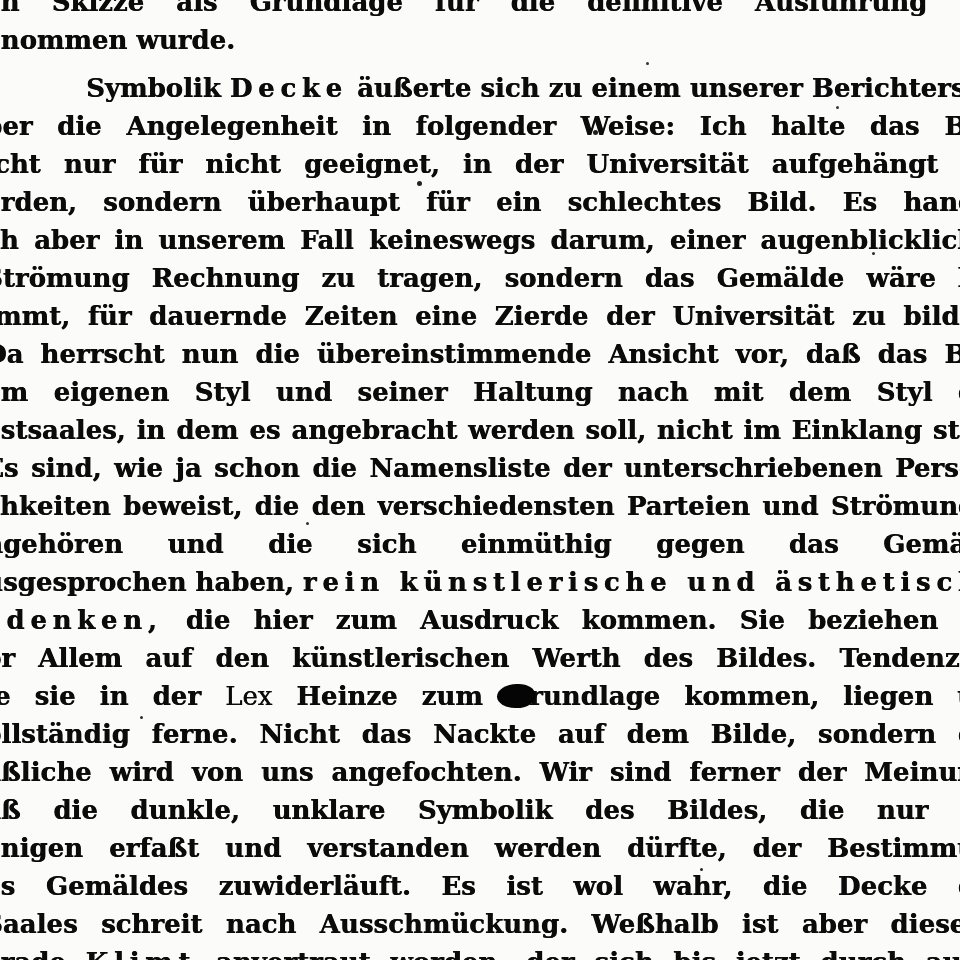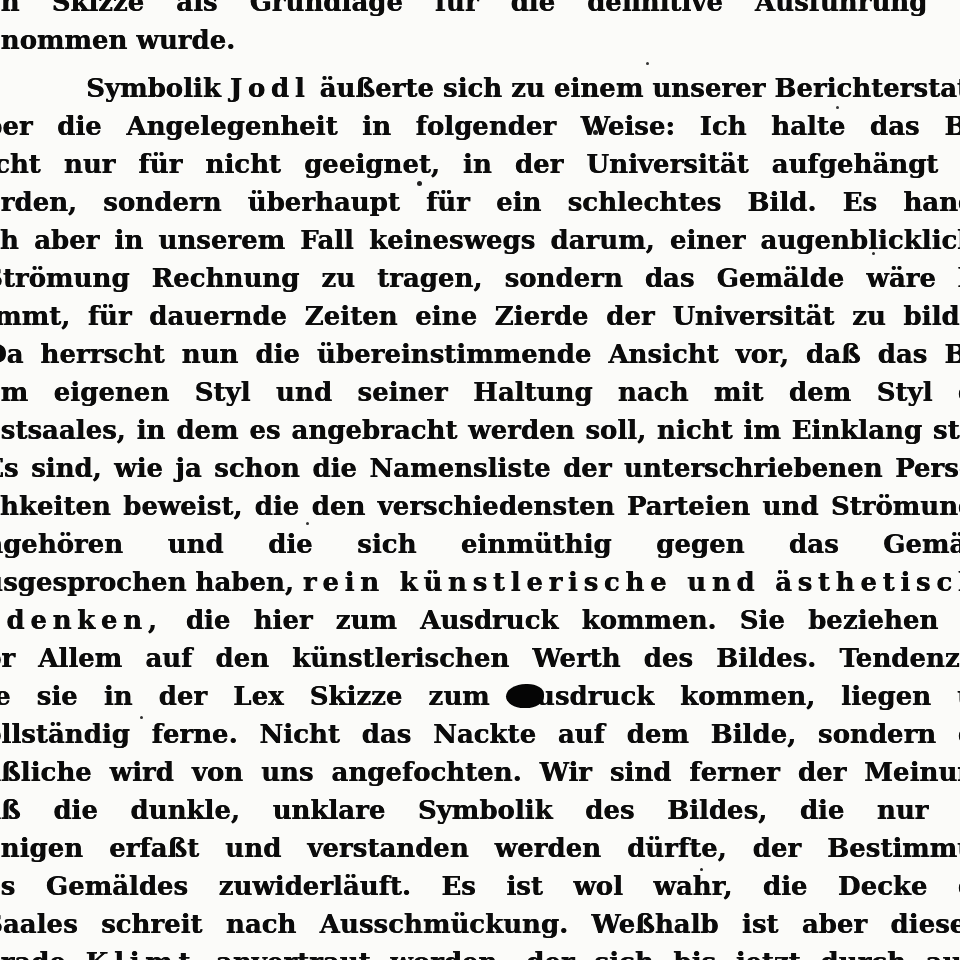--- a/index.html
+++ b/index.html
@@ -46,21 +46,21 @@
   .line.para {
     margin-top: 10px;
   }
   .line.indent {
     padding-left: 102px;
   }
   .sperr {
     letter-spacing: 0.22em;
   }
   .antiqua {
-    font-weight: 700;
+    font-weight: 400;
   }
   .blot {
     position: relative;
   }
   .blot::before {
     content: "";
     position: absolute;
     left: -10px;
     top: 3px;
     width: 38px;
@@ -87,37 +87,37 @@
   }
 </style>
 </head>
 <body>
 
 <div class="scan-page">
   <div class="speck"></div>
   <div class="sheet">
       <div class="line"><span>en Skizze als Grundlage für die definitive Ausführung a</span></div>
       <div class="line nojust"><span>enommen wurde.</span></div>
-      <div class="line indent para"><span>Symbolik </span><span class="sperr">Jodl</span><span> äußerte sich zu einem unserer Berichterstatt</span></div>
+      <div class="line indent para"><span>Symbolik </span><span class="sperr">Decke</span><span> äußerte sich zu einem unserer Berichterstatt</span></div>
       <div class="line"><span>ber die Angelegenheit in folgender Weise: Ich halte das Bi</span></div>
       <div class="line"><span>icht nur für nicht geeignet, in der Universität aufgehängt z</span></div>
       <div class="line"><span>erden, sondern überhaupt für ein schlechtes Bild. Es hand</span></div>
       <div class="line"><span>ch aber in unserem Fall keineswegs darum, einer augenblicklich</span></div>
       <div class="line"><span>Strömung Rechnung zu tragen, sondern das Gemälde wäre b</span></div>
       <div class="line"><span>immt, für dauernde Zeiten eine Zierde der Universität zu bilde</span></div>
       <div class="line"><span>Da herrscht nun die übereinstimmende Ansicht vor, daß das Bi</span></div>
       <div class="line"><span>em eigenen Styl und seiner Haltung nach mit dem Styl d</span></div>
       <div class="line"><span>estsaales, in dem es angebracht werden soll, nicht im Einklang ste</span></div>
       <div class="line"><span>Es sind, wie ja schon die Namensliste der unterschriebenen Persö</span></div>
       <div class="line"><span>chkeiten beweist, die den verschiedensten Parteien und Strömung</span></div>
       <div class="line"><span>ngehören und die sich einmüthig gegen das Gemäl</span></div>
       <div class="line"><span>usgesprochen haben, </span><span class="sperr">rein künstlerische und ästhetisch</span></div>
       <div class="line"><span class="sperr">edenken,</span><span> die hier zum Ausdruck kommen. Sie beziehen s</span></div>
       <div class="line"><span>or Allem auf den künstlerischen Werth des Bildes. Tendenze</span></div>
-      <div class="line"><span>ie sie in der </span><span class="antiqua">Lex</span><span> Skizze zum </span><span class="blot">Ausdruck</span><span> kommen, liegen u</span></div>
+      <div class="line"><span>ie sie in der </span><span class="antiqua">Lex</span><span> Heinze zum </span><span class="blot">Grundlage</span><span> kommen, liegen u</span></div>
       <div class="line"><span>ollständig ferne. Nicht das Nackte auf dem Bilde, sondern d</span></div>
       <div class="line"><span>äßliche wird von uns angefochten. Wir sind ferner der Meinun</span></div>
       <div class="line"><span>aß die dunkle, unklare Symbolik des Bildes, die nur v</span></div>
       <div class="line"><span>enigen erfaßt und verstanden werden dürfte, der Bestimmu</span></div>
       <div class="line"><span>es Gemäldes zuwiderläuft. Es ist wol wahr, die Decke d</span></div>
       <div class="line"><span>Saales schreit nach Ausschmückung. Weßhalb ist aber diesel</span></div>
       <div class="line"><span>erade </span><span class="sperr">Klimt</span><span> anvertraut worden, der sich bis jetzt durch aus</span></div>
     </div>
 </div>
 

